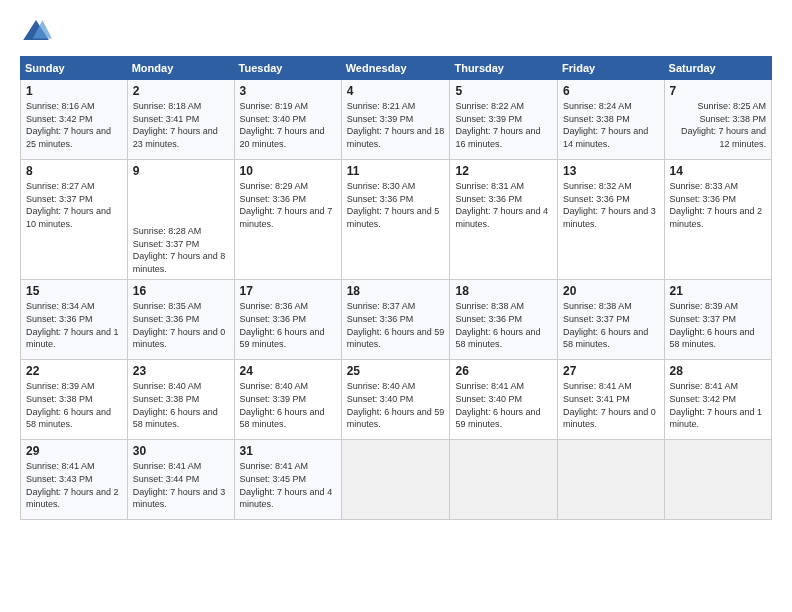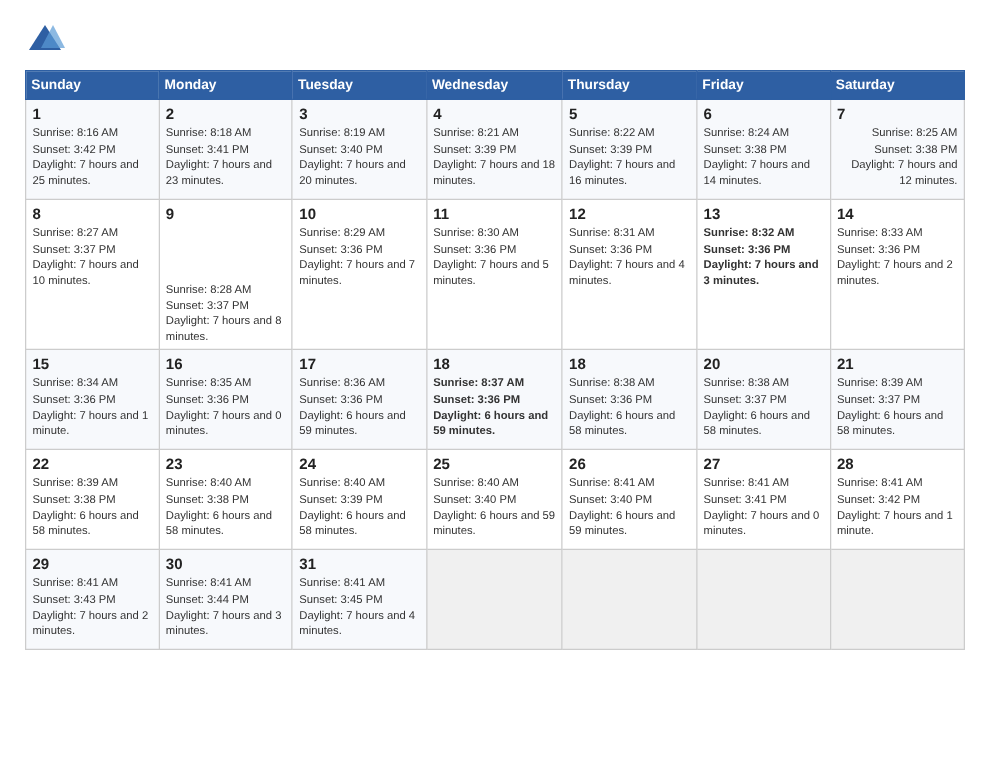--- a/index.html
+++ b/index.html
@@ -201,21 +201,21 @@
 Daylight: 7 hours and 5 minutes.</div>
           </td>
           <td>
             <span class="day-num">12</span>
             <div class="cell-text" style="white-space: pre-line;">Sunrise: 8:31 AM
 Sunset: 3:36 PM
 Daylight: 7 hours and 4 minutes.</div>
           </td>
           <td>
             <span class="day-num">13</span>
-            <div class="cell-text" style="white-space: pre-line; font-weight: bold;">Sunrise: 8:32 AM
+            <div class="cell-text" style="white-space: pre-line;">Sunrise: 8:32 AM
 Sunset: 3:36 PM
 Daylight: 7 hours and 3 minutes.</div>
           </td>
           <td>
             <span class="day-num">14</span>
             <div class="cell-text" style="white-space: pre-line;">Sunrise: 8:33 AM
 Sunset: 3:36 PM
 Daylight: 7 hours and 2 minutes.</div>
           </td>
         </tr>
@@ -233,21 +233,21 @@
 Daylight: 7 hours and 0 minutes.</div>
           </td>
           <td>
             <span class="day-num">17</span>
             <div class="cell-text" style="white-space: pre-line;">Sunrise: 8:36 AM
 Sunset: 3:36 PM
 Daylight: 6 hours and 59 minutes.</div>
           </td>
           <td>
             <span class="day-num">18</span>
-            <div class="cell-text" style="white-space: pre-line; font-weight: bold;">Sunrise: 8:37 AM
+            <div class="cell-text" style="white-space: pre-line;">Sunrise: 8:37 AM
 Sunset: 3:36 PM
 Daylight: 6 hours and 59 minutes.</div>
           </td>
           <td>
             <span class="day-num">18</span>
             <div class="cell-text" style="white-space: pre-line;">Sunrise: 8:38 AM
 Sunset: 3:36 PM
 Daylight: 6 hours and 58 minutes.</div>
           </td>
           <td>

